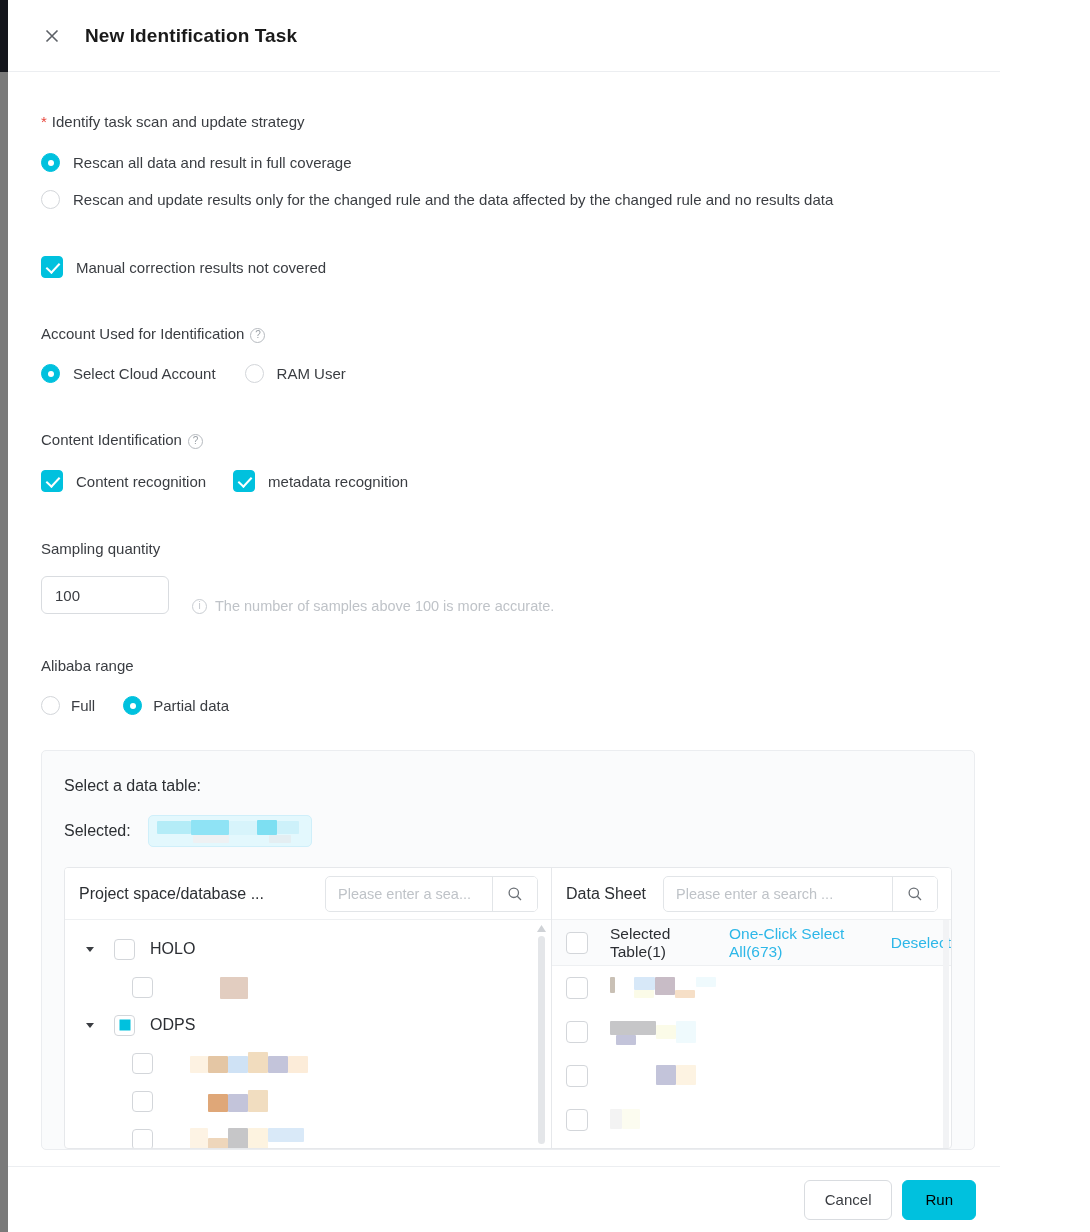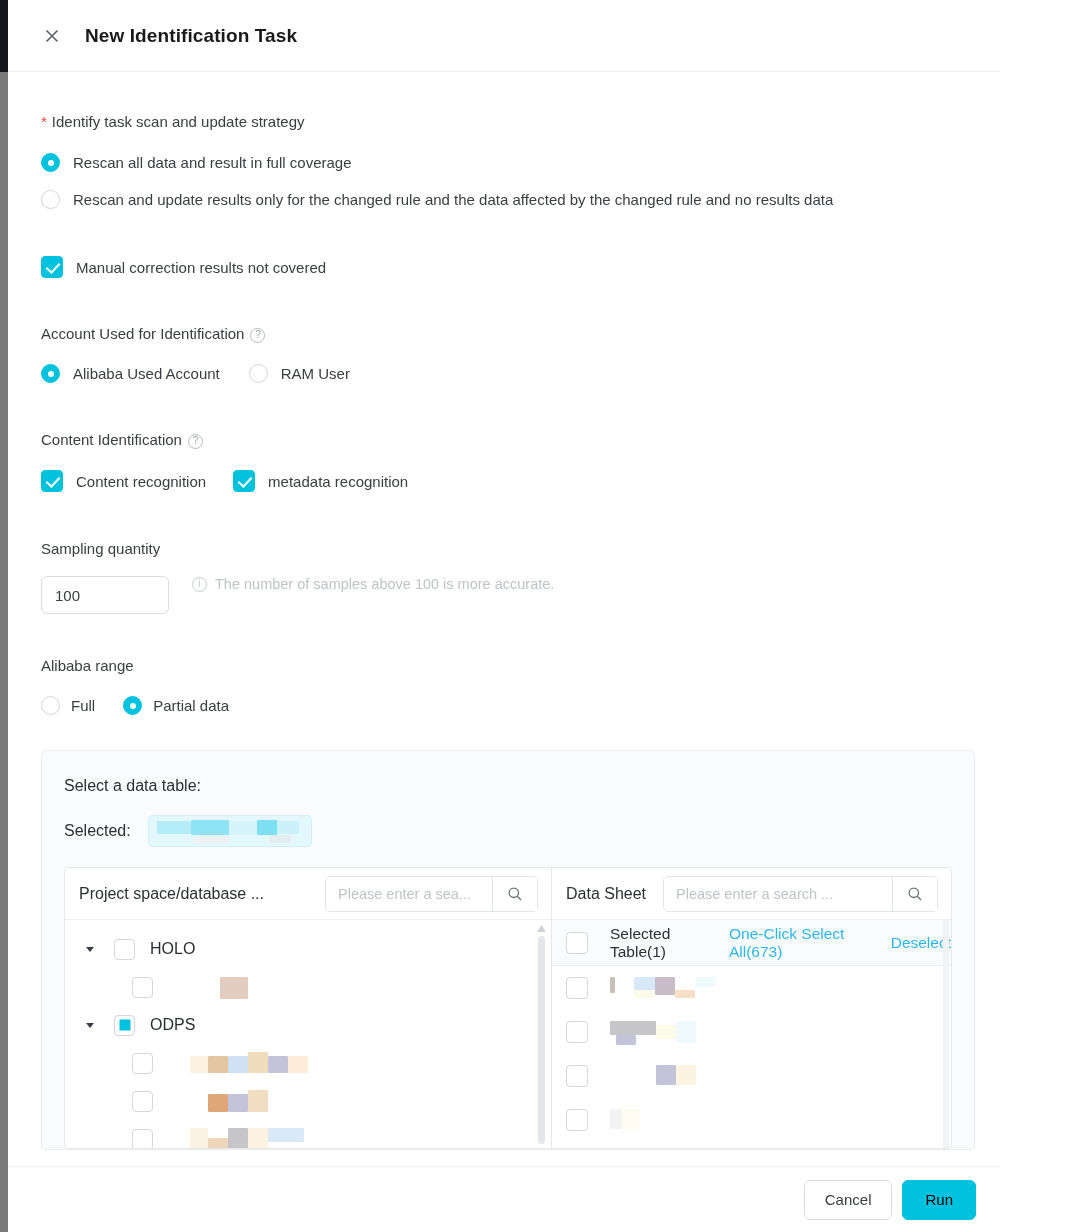--- a/index.html
+++ b/index.html
@@ -109,21 +109,21 @@
   .strategy-opt2 { margin-top:21px; }
   .sec-manual { margin-top:47px; }
   .sec-account { margin-top:46px; }
   .account-radios { margin-top:20px; display:flex; align-items:center; }
   .account-radios .radio-row + .radio-row { margin-left:29px; }
   .sec-content { margin-top:47px; }
   .content-boxes { margin-top:20px; display:flex; align-items:center; }
   .content-boxes .cbox-row + .cbox-row { margin-left:27px; }
   .cbox-row { display:flex; align-items:center; }
   .sec-sampling { margin-top:47px; }
-  .sampling-row { margin-top:17px; display:flex; align-items:flex-start; }
+  .sampling-row { margin-top:17px; display:flex; align-items:flex-end; }
   .num-input {
     width:128px; height:38px; border:1px solid #d9dce0; border-radius:6px;
     padding:0 13px; font-size:15px; color:#3a3d42; outline:none;
     font-family:"Liberation Sans", sans-serif; background:#fff;
   }
   .sampling-hint {
     margin-left:23px; font-size:14.5px; color:#bfc3c8;
     display:flex; align-items:center;
   }
   .info-icon {
@@ -306,21 +306,21 @@
       <span class="cbox-label">Manual correction results not covered</span>
     </div>
 
     <div class="sec-account">
       <div class="field-label">
         <span>Account Used for Identification</span><span class="help-icon">?</span>
       </div>
       <div class="account-radios">
         <div class="radio-row">
           <span class="radio checked"></span>
-          <span class="radio-label">Alibaba Used Account</span>
+          <span class="radio-label">Select Cloud Account</span>
         </div>
         <div class="radio-row">
           <span class="radio"></span>
           <span class="radio-label">RAM User</span>
         </div>
       </div>
     </div>
 
     <div class="sec-content">
       <div class="field-label">

